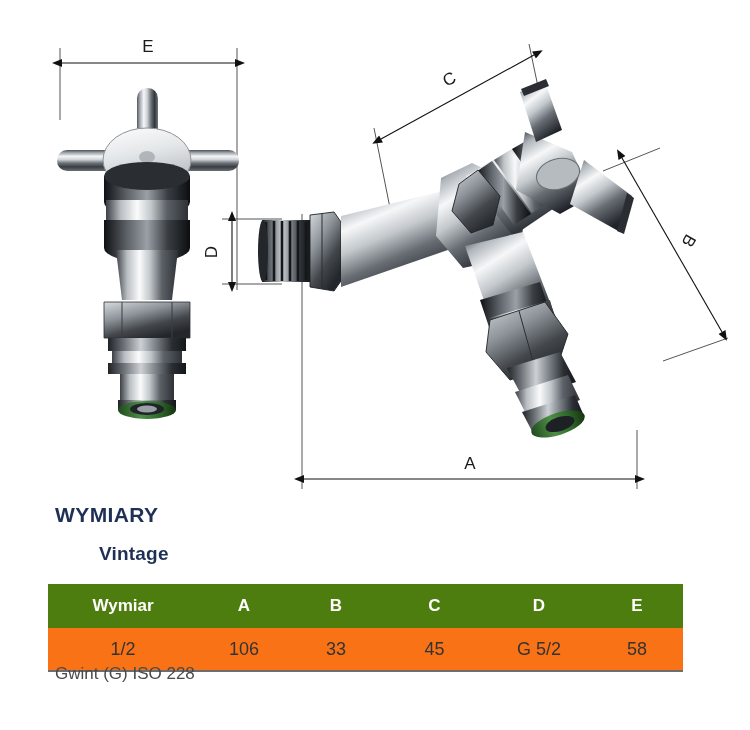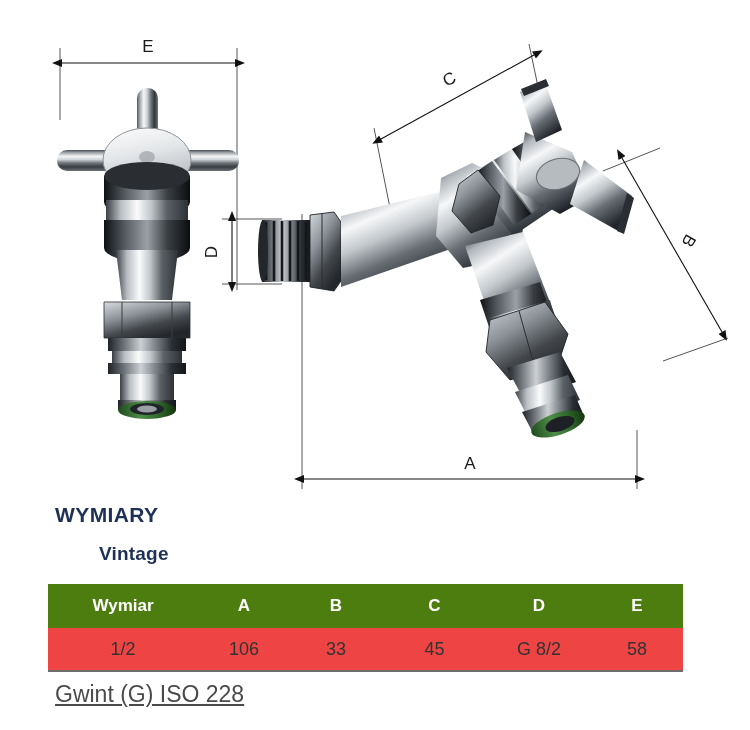--- a/index.html
+++ b/index.html
@@ -69,21 +69,21 @@
   #dim-table thead th {
     color: #ffffff;
     font-size: 17px;
     font-weight: bold;
     height: 44px;
     padding: 0;
     text-align: center;
     vertical-align: middle;
   }
   #dim-table tbody tr {
-    background: #ef4444;
+    background: #f97316;
   }
   #dim-table tbody td {
     color: #333333;
     font-size: 18px;
     font-weight: normal;
     height: 42px;
     padding: 0;
     text-align: center;
     vertical-align: middle;
     border-bottom: 2px solid #6d6d6d;
@@ -92,24 +92,23 @@
   .col-name  { width: 150px; }
   .col-a     { width: 92px;  }
   .col-b     { width: 92px;  }
   .col-c     { width: 105px; }
   .col-d     { width: 104px; }
   .col-e     { width: 92px;  }
 
   .footnote {
     position: absolute;
     left: 55px;
-    top: 186px;
-    font-size: 23px;
+    top: 169px;
+    font-size: 17px;
     color: #4a4a4a;
-    text-decoration: underline;
   }
 
   
   .dim-label {
     font-family: "Liberation Sans", sans-serif;
     font-size: 17px;
     fill: #1a1a1a;
   }
 </style>
 </head>
@@ -349,20 +348,20 @@
         <th>D</th>
         <th>E</th>
       </tr>
     </thead>
     <tbody>
       <tr>
         <td>1/2</td>
         <td>106</td>
         <td>33</td>
         <td>45</td>
-        <td>G 8/2</td>
+        <td>G 5/2</td>
         <td>58</td>
       </tr>
     </tbody>
   </table>
 
   <div class="footnote">Gwint (G) ISO 228</div>
 </div>
 
 </body></html>

